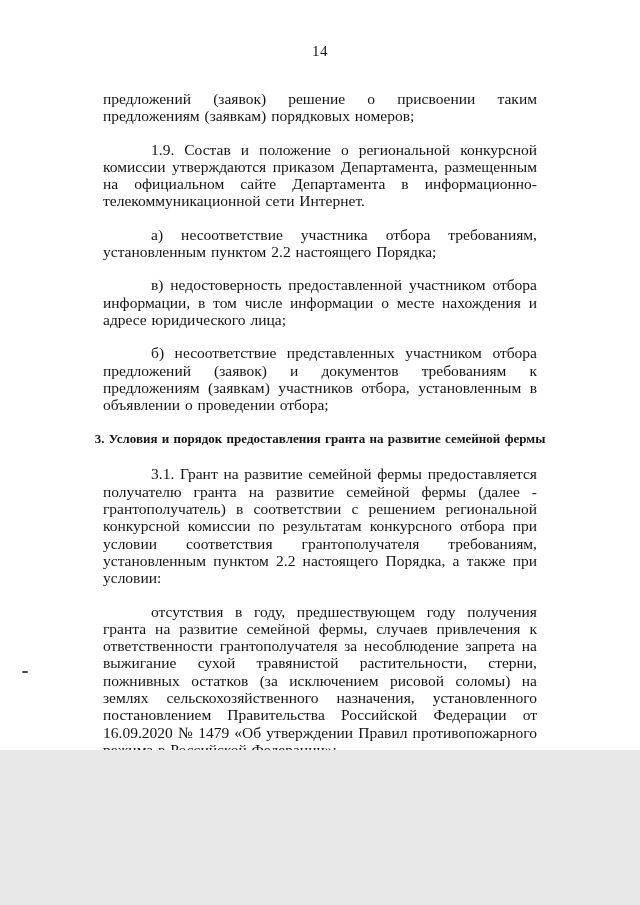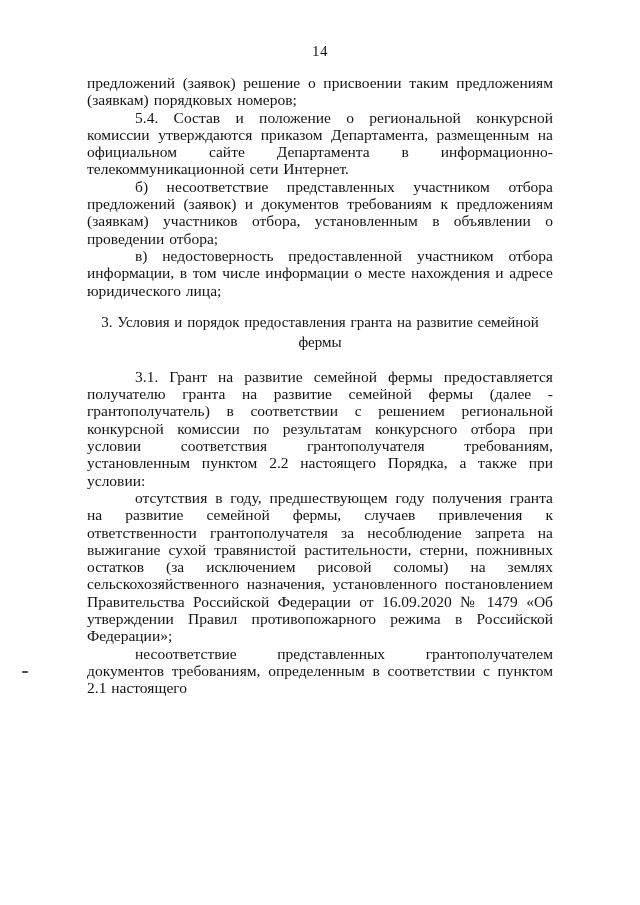--- a/index.html
+++ b/index.html
@@ -3,21 +3,21 @@
 <meta charset="utf-8">
 <style>
   html, body {
     margin: 0;
     padding: 0;
     background: #e8e8e8;
   }
   .page {
     position: relative;
     width: 640px;
-    height: 905px;
+    height: 750px;
     margin: 0 auto;
     background: #ffffff;
     color: #141414;
     font-family: "Liberation Serif", "DejaVu Serif", serif;
     overflow: hidden;
   }
   .page-number {
     position: absolute;
     top: 43px;
     left: 87px;
@@ -31,33 +31,33 @@
     position: absolute;
     top: 74px;
     left: 87px;
     width: 466px;
     font-size: 15.5px;
     line-height: 17.3px;
     text-align: justify;
     word-spacing: 1px;
   }
   .para {
-    margin: 0;
+    margin: 16px;
     padding: 0;
     text-indent: 48px;
   }
   .para.continuation {
     text-indent: 0;
   }
   .section-heading {
     margin: 13px 0 16px 0;
     padding: 0 6px;
-    font-size: 15px;
+    font-size: 13px;
     line-height: 20px;
-    font-weight: normal;
+    font-weight: bold;
     text-align: center;
     text-indent: 0;
     word-spacing: 1px;
   }
   
   .margin-artifact {
     position: absolute;
     top: 671px;
     left: 22px;
     width: 6px;
@@ -71,27 +71,28 @@
 
 <div class="page">
 
   <div class="page-number">14</div>
 
   <div class="doc-body">
 
     <p class="para continuation">предложений (заявок) решение о присвоении таким предложениям (заявкам) порядковых номеров;</p>
 
 
-    <p class="para">5.4. Состав и положение о региональной конкурсной комиссии утверждаются приказом Департамента, размещенным на официальном сайте Департамента в информационно-телекоммуникационной сети Интернет.</p>
+    <p class="para">1.9. Состав и положение о региональной конкурсной комиссии утверждаются приказом Департамента, размещенным на официальном сайте Департамента в информационно-телекоммуникационной сети Интернет.</p>
 
 
+    <p class="para">а) несоответствие участника отбора требованиям, установленным пунктом 2.2 настоящего Порядка;</p>
+
+    <p class="para">в) недостоверность предоставленной участником отбора информации, в том числе информации о месте нахождения и адресе юридического лица;</p>
 
     <p class="para">б) несоответствие представленных участником отбора предложений (заявок) и документов требованиям к предложениям (заявкам) участников отбора, установленным в объявлении о проведении отбора;</p>
-
-    <p class="para">в) недостоверность предоставленной участником отбора информации, в том числе информации о месте нахождения и адресе юридического лица;</p>
 
 
     <h2 class="section-heading">3. Условия и порядок предоставления гранта на развитие семейной фермы</h2>
 
     <p class="para">3.1. Грант на развитие семейной фермы предоставляется получателю гранта на развитие семейной фермы (далее - грантополучатель) в соответствии с решением региональной конкурсной комиссии по результатам конкурсного отбора при условии соответствия грантополучателя требованиям, установленным пунктом 2.2 настоящего Порядка, а также при условии:</p>
 
     <p class="para">отсутствия в году, предшествующем году получения гранта на развитие семейной фермы, случаев привлечения к ответственности грантополучателя за несоблюдение запрета на выжигание сухой травянистой растительности, стерни, пожнивных остатков (за исключением рисовой соломы) на землях сельскохозяйственного назначения, установленного постановлением Правительства Российской Федерации от 16.09.2020 № 1479 «Об утверждении Правил противопожарного режима в Российской Федерации»;</p>
 
 
 

